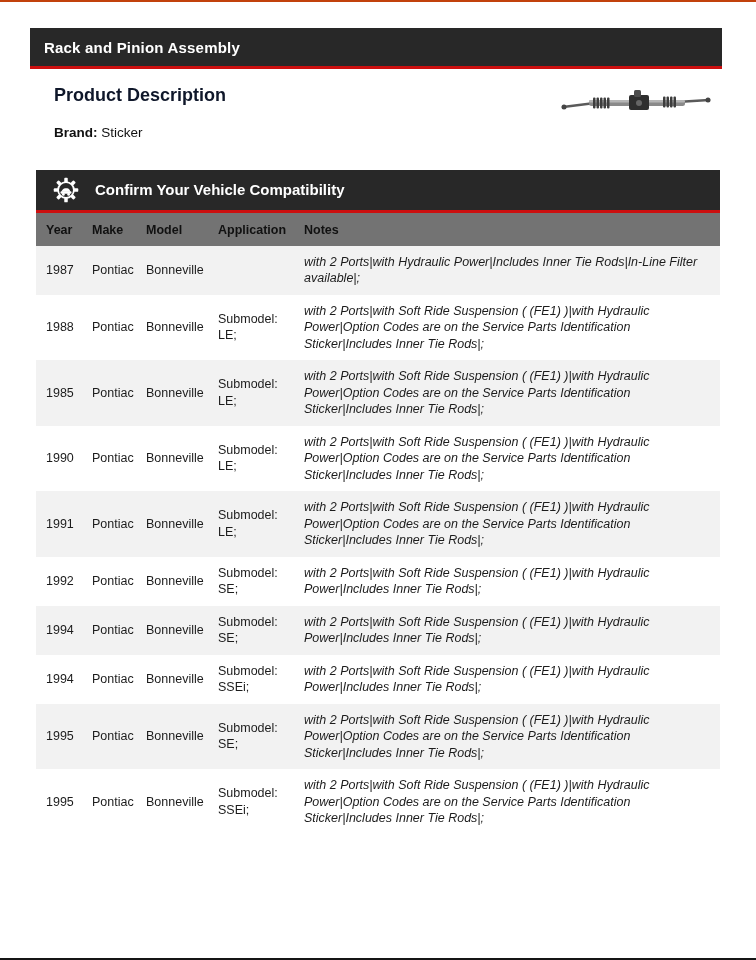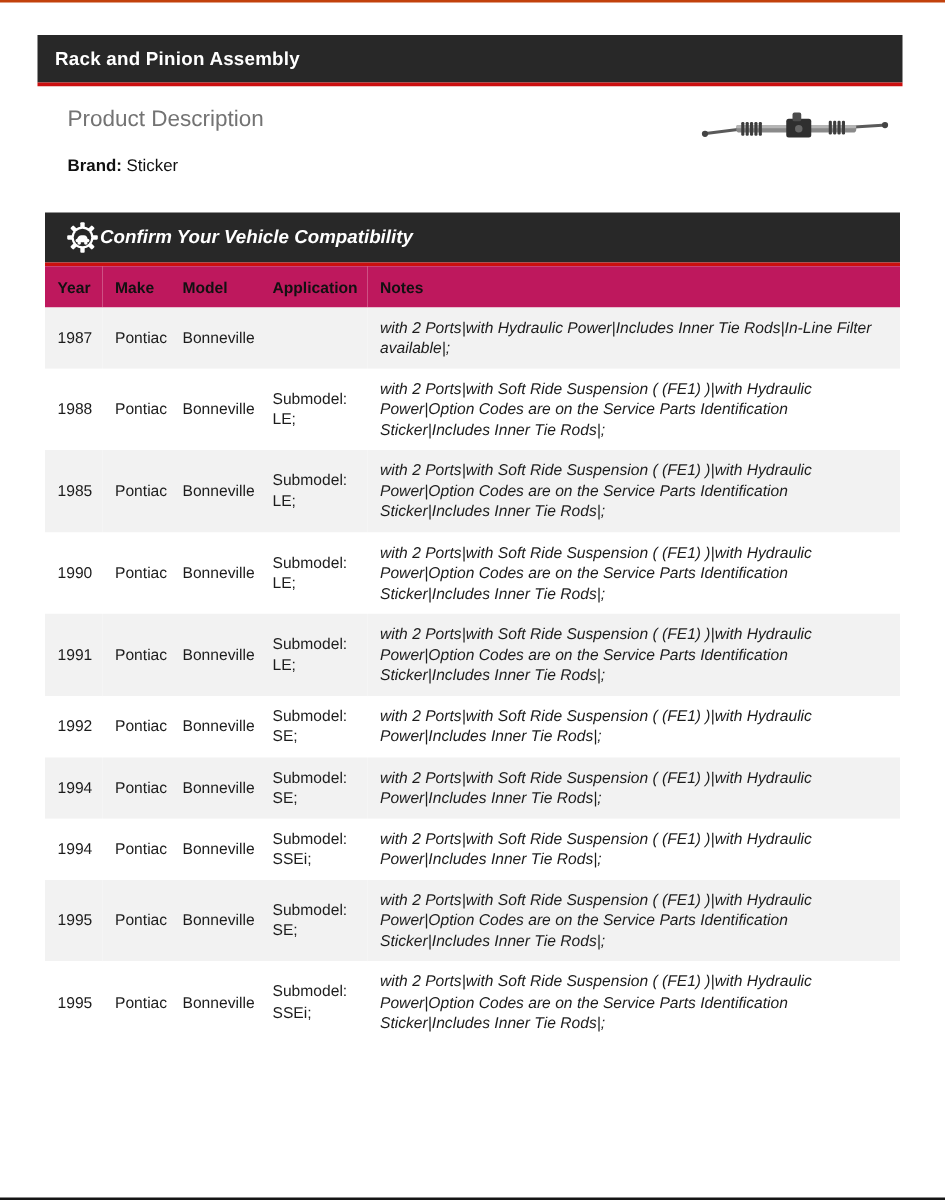--- a/index.html
+++ b/index.html
@@ -9,41 +9,41 @@
     background:#fff; border-top:2px solid #c2410c; border-bottom:2px solid #151515;
     overflow:hidden;
   }
   .title-bar {
     margin:26px 34px 0 30px; height:38px; background:#282828; color:#fff;
     display:flex; align-items:center; padding-left:14px; box-sizing:border-box;
     font-size:15px; font-weight:bold; letter-spacing:.2px;
   }
   .red-line { margin:0 34px 0 30px; height:3px; background:#cc0f0f; }
   .desc-wrap { position:relative; margin:16px 44px 0 54px; }
-  .desc-heading { font-size:18px; font-weight:normal; color:#737373; margin:0 0 16px 0; }
+  .desc-heading { font-size:18px; font-weight:bold; color:#0f172a; margin:0 0 16px 0; }
   .product-photo { position:absolute; top:-2px; right:0; width:152px; height:40px; }
   .specs { font-size:13.5px; line-height:21.5px; color:#111; }
   .specs b { font-weight:bold; }
   .compat-bar {
     margin:26px 36px 0 36px; height:40px; background:#282828; color:#fff;
-    display:flex; align-items:center; padding-left:16px; box-sizing:border-box;
-    font-size:15px; font-weight:bold;font-style:italic;
+    display:flex; align-items:center; gap:15px; padding-left:16px; box-sizing:border-box;
+    font-size:15px; font-weight:bold;
   }
   .compat-red { margin:0 36px; height:3px; background:#cc0f0f; }
   .gear-icon { width:28px; height:28px; flex:0 0 auto; }
   table.compat {
     margin:0 36px; width:684px; border-collapse:collapse; table-layout:fixed;
   }
   table.compat col.c-year  { width:46px; }
   table.compat col.c-make  { width:54px; }
   table.compat col.c-model { width:72px; }
   table.compat col.c-app   { width:86px; }
   table.compat th {
     text-align:left; font-size:12.5px; font-weight:bold; color:#111;
-    padding:10px 8px 9px 10px; background:#be185d;
+    padding:10px 8px 9px 10px; background:#737373;
   }
   table.compat td {
     font-size:12.5px; color:#1c1c1c; vertical-align:middle;
     padding:8px 8px 8px 10px; line-height:16.5px;
   }
   table.compat tbody tr:nth-child(odd)  { background:#f2f2f2; }
   table.compat tbody tr:nth-child(even) { background:#ffffff; }
   td.notes { padding-right:14px;font-style:italic; }
 </style>
 </head>

